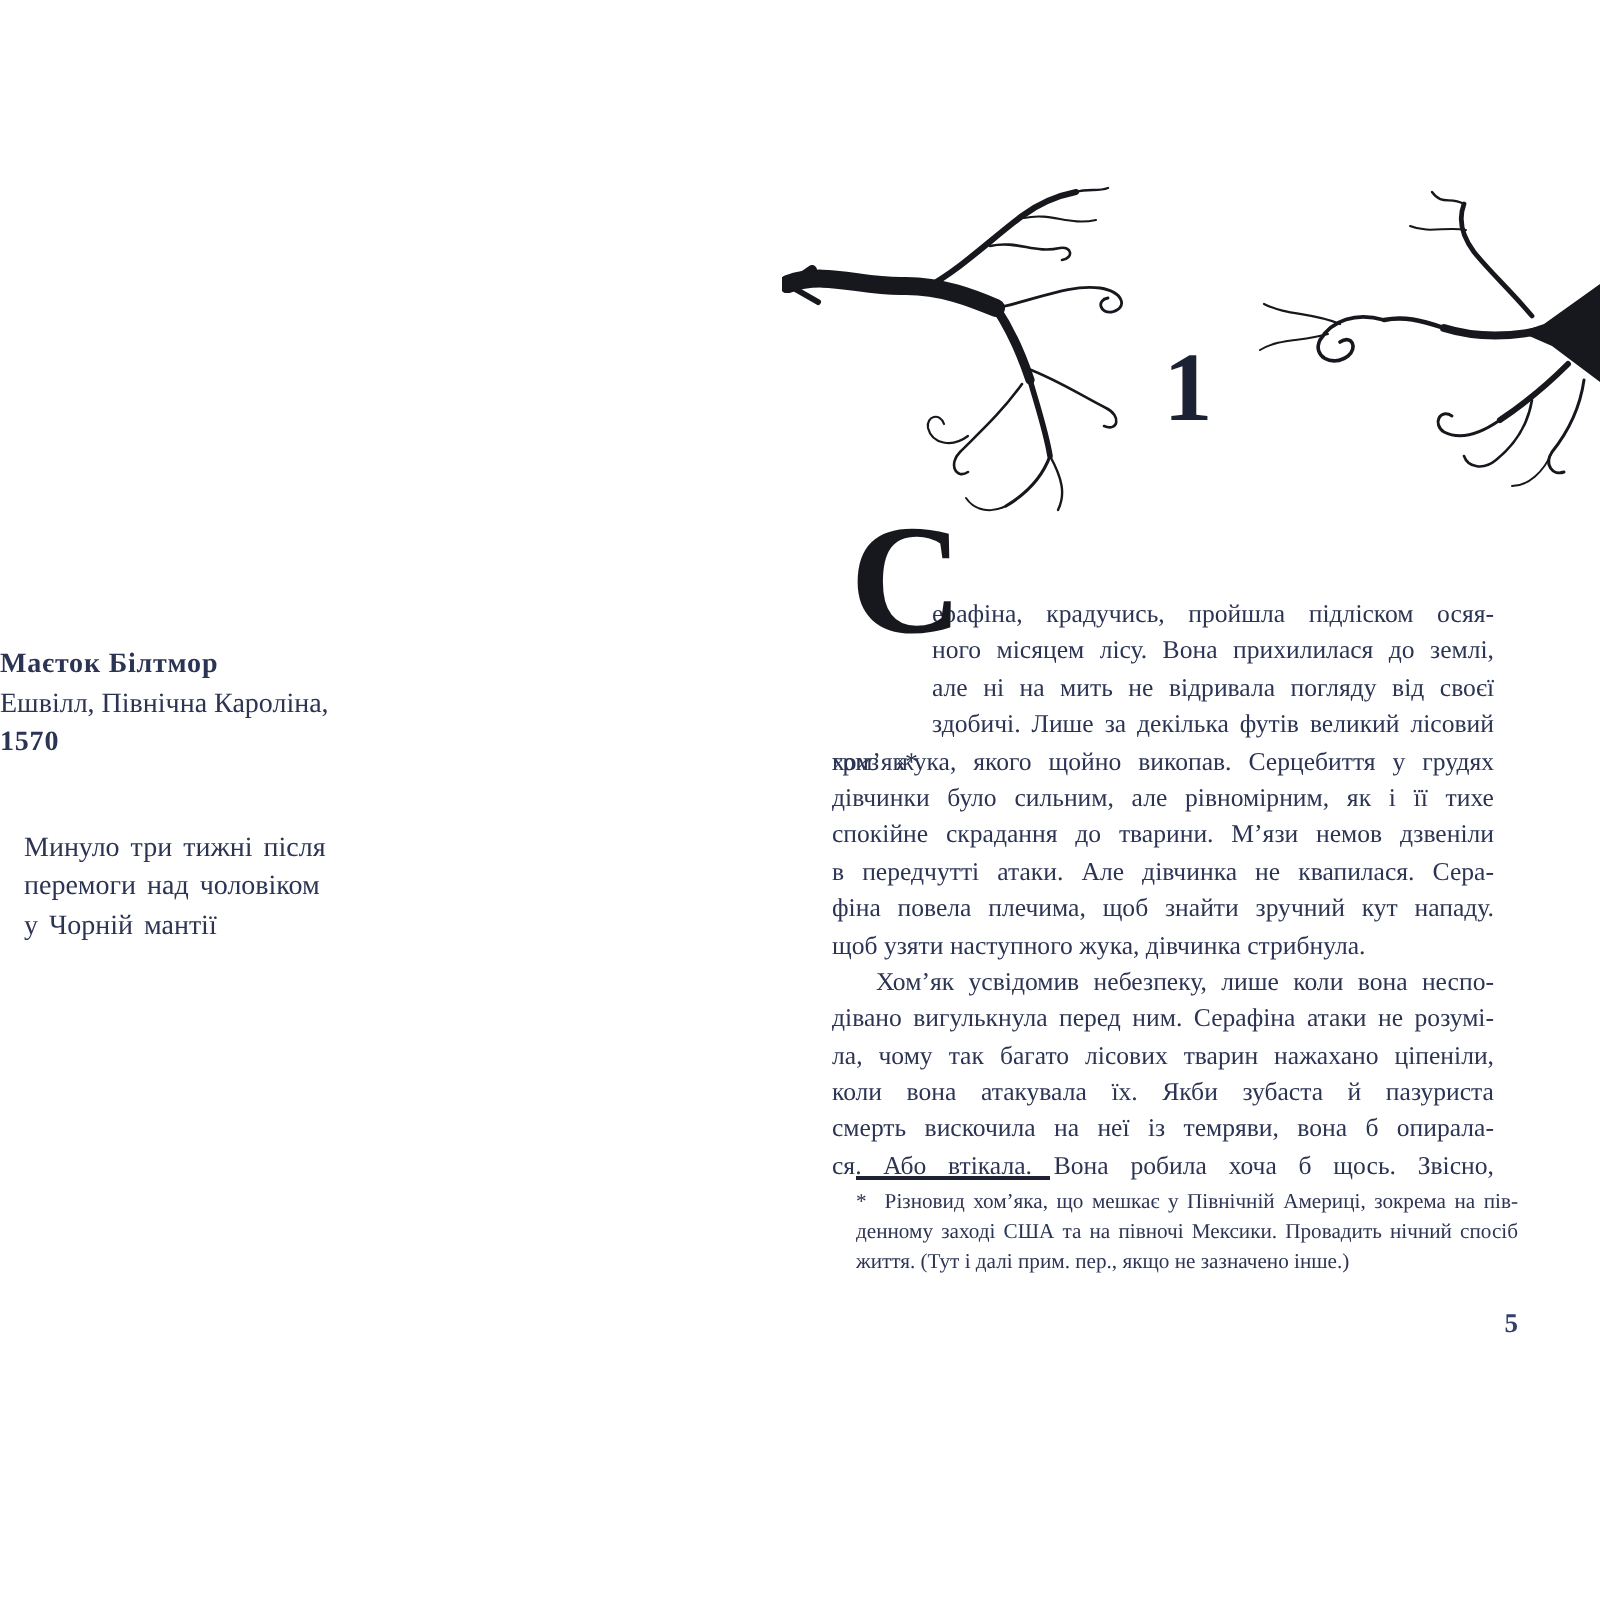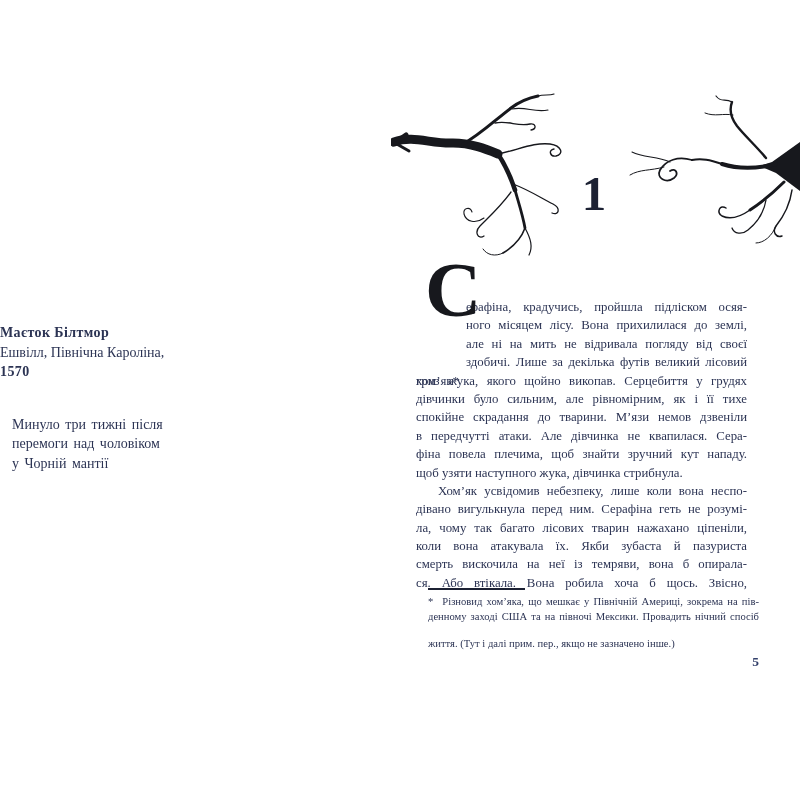--- a/index.html
+++ b/index.html
@@ -25,21 +25,21 @@
   .dropcap-spacer{float:left;width:50px;height:56px;}
   .dropcap{position:absolute;left:425px;top:263px;font-size:78px;line-height:54px;
     font-weight:bold;color:#17181d;z-index:2;}
   .bline{height:18.4px;text-align:justify;text-align-last:justify;white-space:normal;}
   .bline.pend{text-align:left;text-align-last:left;}
   .bline.indent{text-indent:22px;}
   .fn-rule{position:absolute;left:428px;top:588px;width:97px;height:2px;background:#1c2133;}
   .footnote{position:absolute;left:428px;top:594px;width:331px;
     font-size:10.6px;line-height:15.2px;}
   .fline{text-align:justify;text-align-last:justify;}
-  .fline.pend{text-align:right;text-align-last:left;margin-top:12px;}
+  .fline.pend{text-align:right;text-align-last:left;}
   .fn-marker{padding-right:9px;}
   .page-num{position:absolute;left:700px;top:654px;width:59px;text-align:right;
     font-size:13.5px;font-weight:bold;color:#33406b;}
   svg .st{stroke:#17181d;fill:none;stroke-linecap:round;}
 </style>
 </head>
 <body>
 
 <div class="spread">
 
@@ -104,21 +104,21 @@
       <div class="bline">ного місяцем лісу. Вона прихилилася до землі,</div>
       <div class="bline">але ні на мить не відривала погляду від своєї</div>
       <div class="bline">здобичі. Лише за декілька футів великий лісовий хом’як*</div>
       <div class="bline">гриз жука, якого щойно викопав. Серцебиття у грудях</div>
       <div class="bline">дівчинки було сильним, але рівномірним, як і її тихе</div>
       <div class="bline">спокійне скрадання до тварини. М’язи немов дзвеніли</div>
       <div class="bline">в передчутті атаки. Але дівчинка не квапилася. Сера-</div>
       <div class="bline">фіна повела плечима, щоб знайти зручний кут нападу.</div>
       <div class="bline pend">щоб узяти наступного жука, дівчинка стрибнула.</div>
       <div class="bline indent">Хом’як усвідомив небезпеку, лише коли вона неспо-</div>
-      <div class="bline">дівано вигулькнула перед ним. Серафіна геть не розумі-</div>
+      <div class="bline">дівано вигулькнула перед ним. Серафіна атаки не розумі-</div>
       <div class="bline">ла, чому так багато лісових тварин нажахано ціпеніли,</div>
       <div class="bline">коли вона атакувала їх. Якби зубаста й пазуриста</div>
       <div class="bline">смерть вискочила на неї із темряви, вона б опирала-</div>
       <div class="bline">ся. Або втікала. Вона робила хоча б щось. Звісно,</div>
     </div>
 
     <div class="fn-rule"></div>
     <div class="footnote">
       <div class="fline">
         <span class="fn-marker">*</span><span>Різновид хом’яка, що мешкає у Північній Америці, зокрема на пів-</span>

